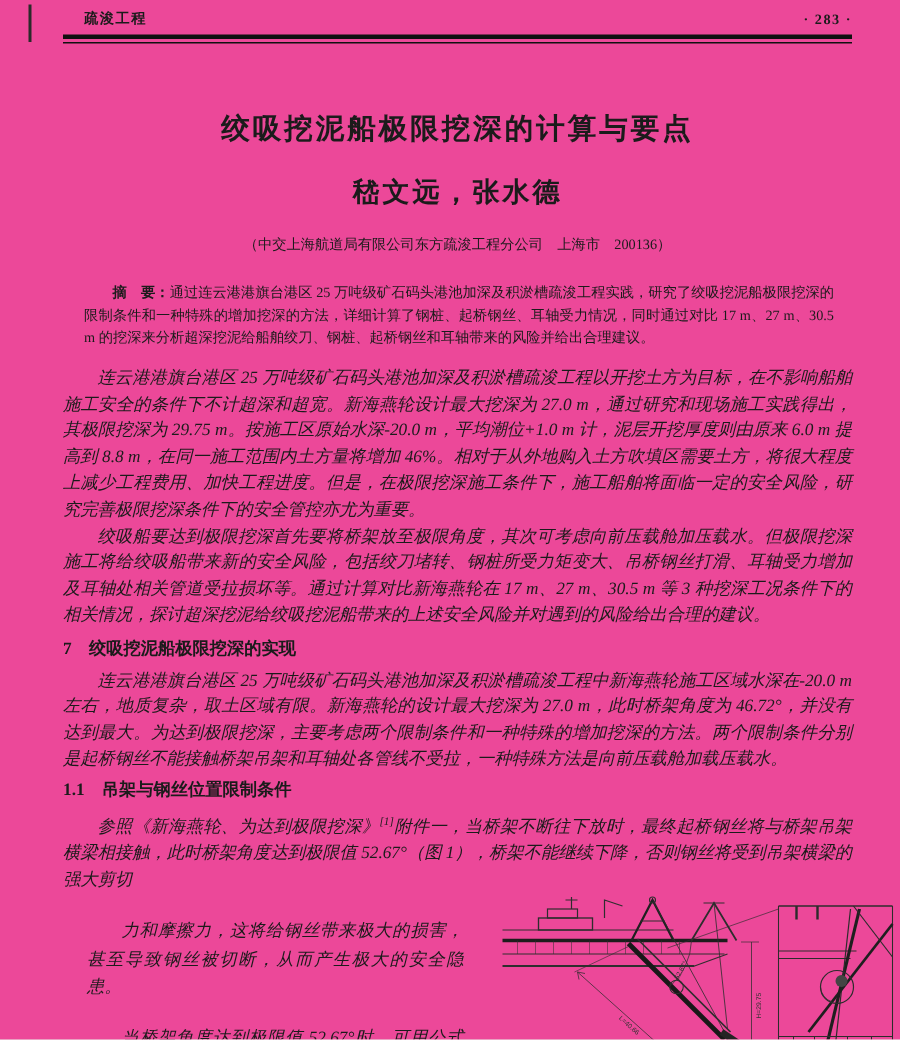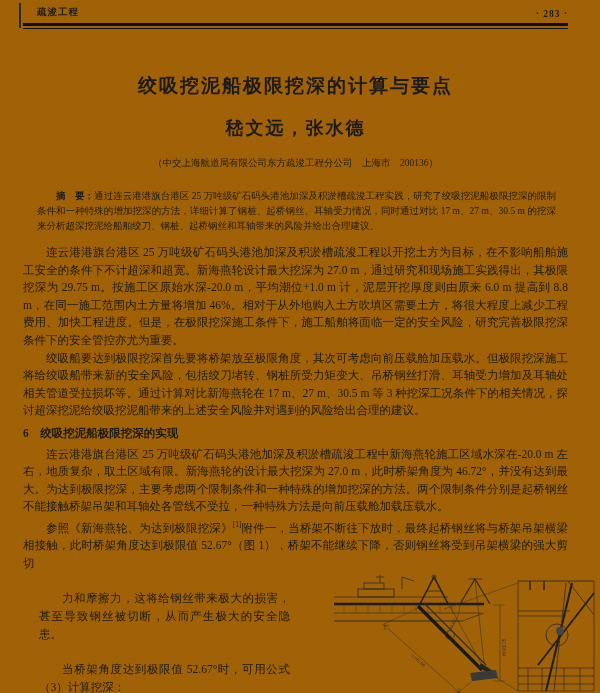--- a/index.html
+++ b/index.html
@@ -1,42 +1,42 @@
 <!DOCTYPE html>
 <html><head>
 <meta charset="utf-8">
 <style>
   html,body { margin:0; padding:0; background:#e9e8e5; }
   .page {
     position:relative;
     width:600px; height:693px;
-    background:#a16207;
+    background:#ec4899;
     color:#1b1b1b;
     font-family:"Liberation Serif","DejaVu Serif",serif;
     box-sizing:border-box;
-    padding:6px 32px 0 23px;
+    padding:6px 32px 0 42px;
     overflow:hidden;
   }
   .scan-artifact { position:absolute; left:19px; top:3px; width:2px; height:25px; background:#2a2a2a; }
 
   .header-row { display:flex; justify-content:space-between; align-items:flex-end; font-size:9.5px; font-weight:bold; }
   .journal-name { margin-left:14px; letter-spacing:1px; }
   .page-number { letter-spacing:1px; }
   .rule { margin-top:4px; height:2px; border-top:3px solid #101010; border-bottom:1.2px solid #101010; }
 
   .paper-title { margin-top:44px; text-align:center; font-size:19px; font-weight:bold; letter-spacing:2px; }
   .authors { margin-top:17px; text-align:center; font-size:18px; font-weight:bold; letter-spacing:2px; }
   .affiliation { margin-top:17px; text-align:center; font-size:9.5px; }
 
   .abstract-block { margin:19px 12px 0 14px; font-size:9.5px; line-height:15px; }
   .abstract-block p { margin:0; text-indent:2em; text-align:justify; }
   .inline-label { font-weight:bold; }
 
   .body-text { margin-top:10px; font-size:11.5px; line-height:17.6px; }
-  .body-text p { margin:0; text-indent:2em; text-align:justify; }
+  .body-text p { margin:0; text-indent:2em; text-align:justify;font-style:italic; }
   .sec-h { font-size:11.5px; font-weight:bold; margin:5px 0 3px; }
   .subsec-h { font-size:11.5px; font-weight:bold; margin:3px 0 2px; }
   sup { font-size:7.5px; }
 
   .cols { display:flex; gap:8px; }
   .col-left { width:283px; flex:none; font-size:11.5px; line-height:18.4px; }
   .col-left p { margin:16px; text-align:justify; }
   .col-left p.indent { text-indent:2em; }
   .formula-row { display:flex; align-items:baseline; margin:2px 0 1px; }
   .formula { margin-left:2em; font-style:italic; letter-spacing:0.5px; }
@@ -63,23 +63,24 @@
   <div class="affiliation">（中交上海航道局有限公司东方疏浚工程分公司　上海市　200136）</div>
 
   <div class="abstract-block">
     <p><span class="inline-label">摘　要：</span><span>通过连云港港旗台港区 25 万吨级矿石码头港池加深及积淤槽疏浚工程实践，研究了绞吸挖泥船极限挖深的限制条件和一种特殊的增加挖深的方法，详细计算了钢桩、起桥钢丝、耳轴受力情况，同时通过对比 17 m、27 m、30.5 m 的挖深来分析超深挖泥给船舶绞刀、钢桩、起桥钢丝和耳轴带来的风险并给出合理建议。</span></p>
   </div>
 
   <div class="body-text">
     <p>连云港港旗台港区 25 万吨级矿石码头港池加深及积淤槽疏浚工程以开挖土方为目标，在不影响船舶施工安全的条件下不计超深和超宽。新海燕轮设计最大挖深为 27.0 m，通过研究和现场施工实践得出，其极限挖深为 29.75 m。按施工区原始水深-20.0 m，平均潮位+1.0 m 计，泥层开挖厚度则由原来 6.0 m 提高到 8.8 m，在同一施工范围内土方量将增加 46%。相对于从外地购入土方吹填区需要土方，将很大程度上减少工程费用、加快工程进度。但是，在极限挖深施工条件下，施工船舶将面临一定的安全风险，研究完善极限挖深条件下的安全管控亦尤为重要。</p>
     <p>绞吸船要达到极限挖深首先要将桥架放至极限角度，其次可考虑向前压载舱加压载水。但极限挖深施工将给绞吸船带来新的安全风险，包括绞刀堵转、钢桩所受力矩变大、吊桥钢丝打滑、耳轴受力增加及耳轴处相关管道受拉损坏等。通过计算对比新海燕轮在 17 m、27 m、30.5 m 等 3 种挖深工况条件下的相关情况，探讨超深挖泥给绞吸挖泥船带来的上述安全风险并对遇到的风险给出合理的建议。</p>
 
-    <div class="sec-h">6　绞吸挖泥船极限挖深的实现</div>
+    <div class="sec-h">7　绞吸挖泥船极限挖深的实现</div>
     <p>连云港港旗台港区 25 万吨级矿石码头港池加深及积淤槽疏浚工程中新海燕轮施工区域水深在-20.0 m 左右，地质复杂，取土区域有限。新海燕轮的设计最大挖深为 27.0 m，此时桥架角度为 46.72°，并没有达到最大。为达到极限挖深，主要考虑两个限制条件和一种特殊的增加挖深的方法。两个限制条件分别是起桥钢丝不能接触桥架吊架和耳轴处各管线不受拉，一种特殊方法是向前压载舱加载压载水。</p>
 
+    <div class="subsec-h">1.1　吊架与钢丝位置限制条件</div>
     <p><span>参照《新海燕轮、为达到极限挖深》</span><sup>[1]</sup><span>附件一，当桥架不断往下放时，最终起桥钢丝将与桥架吊架横梁相接触，此时桥架角度达到极限值 52.67°（图 1），桥架不能继续下降，否则钢丝将受到吊架横梁的强大剪切</span></p>
 
     <div class="cols">
       <div class="col-left">
         <p>力和摩擦力，这将给钢丝带来极大的损害，甚至导致钢丝被切断，从而产生极大的安全隐患。</p>
         <p class="indent">当桥架角度达到极限值 52.67°时，可用公式（3）计算挖深：</p>
         <div class="formula-row">
           <span class="formula">H=Lsinα−e</span>
           <span class="formula-no">（1）</span>
         </div>

